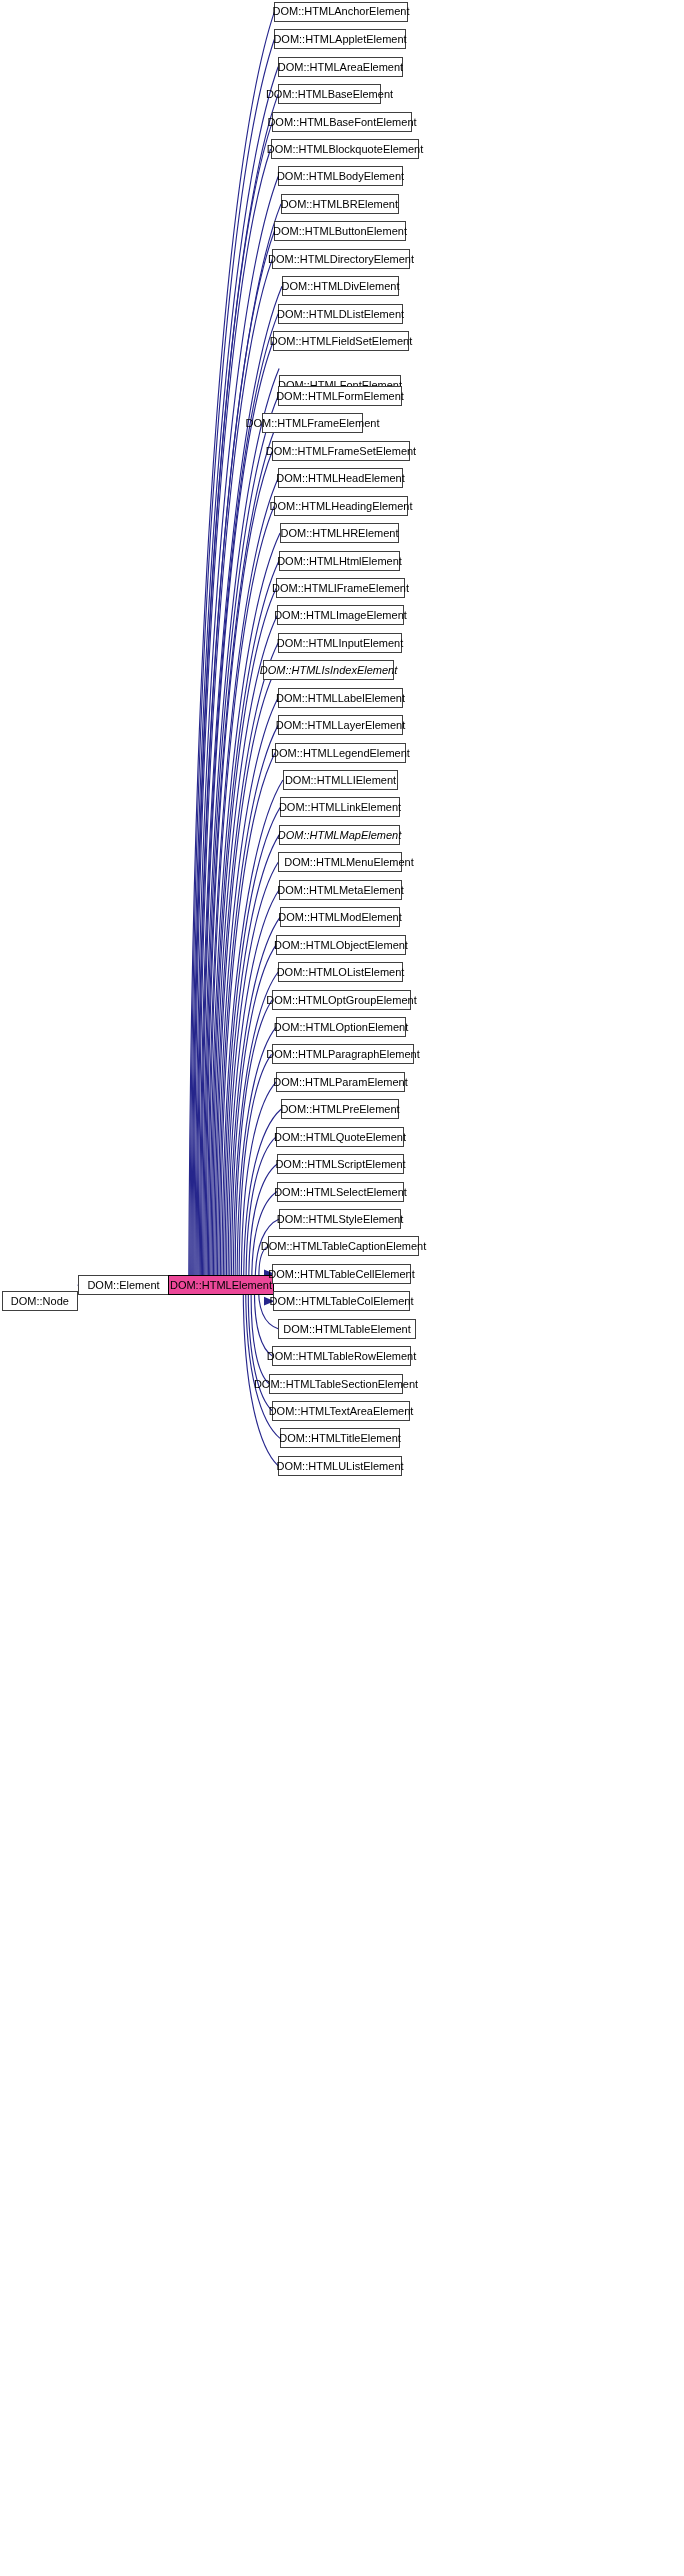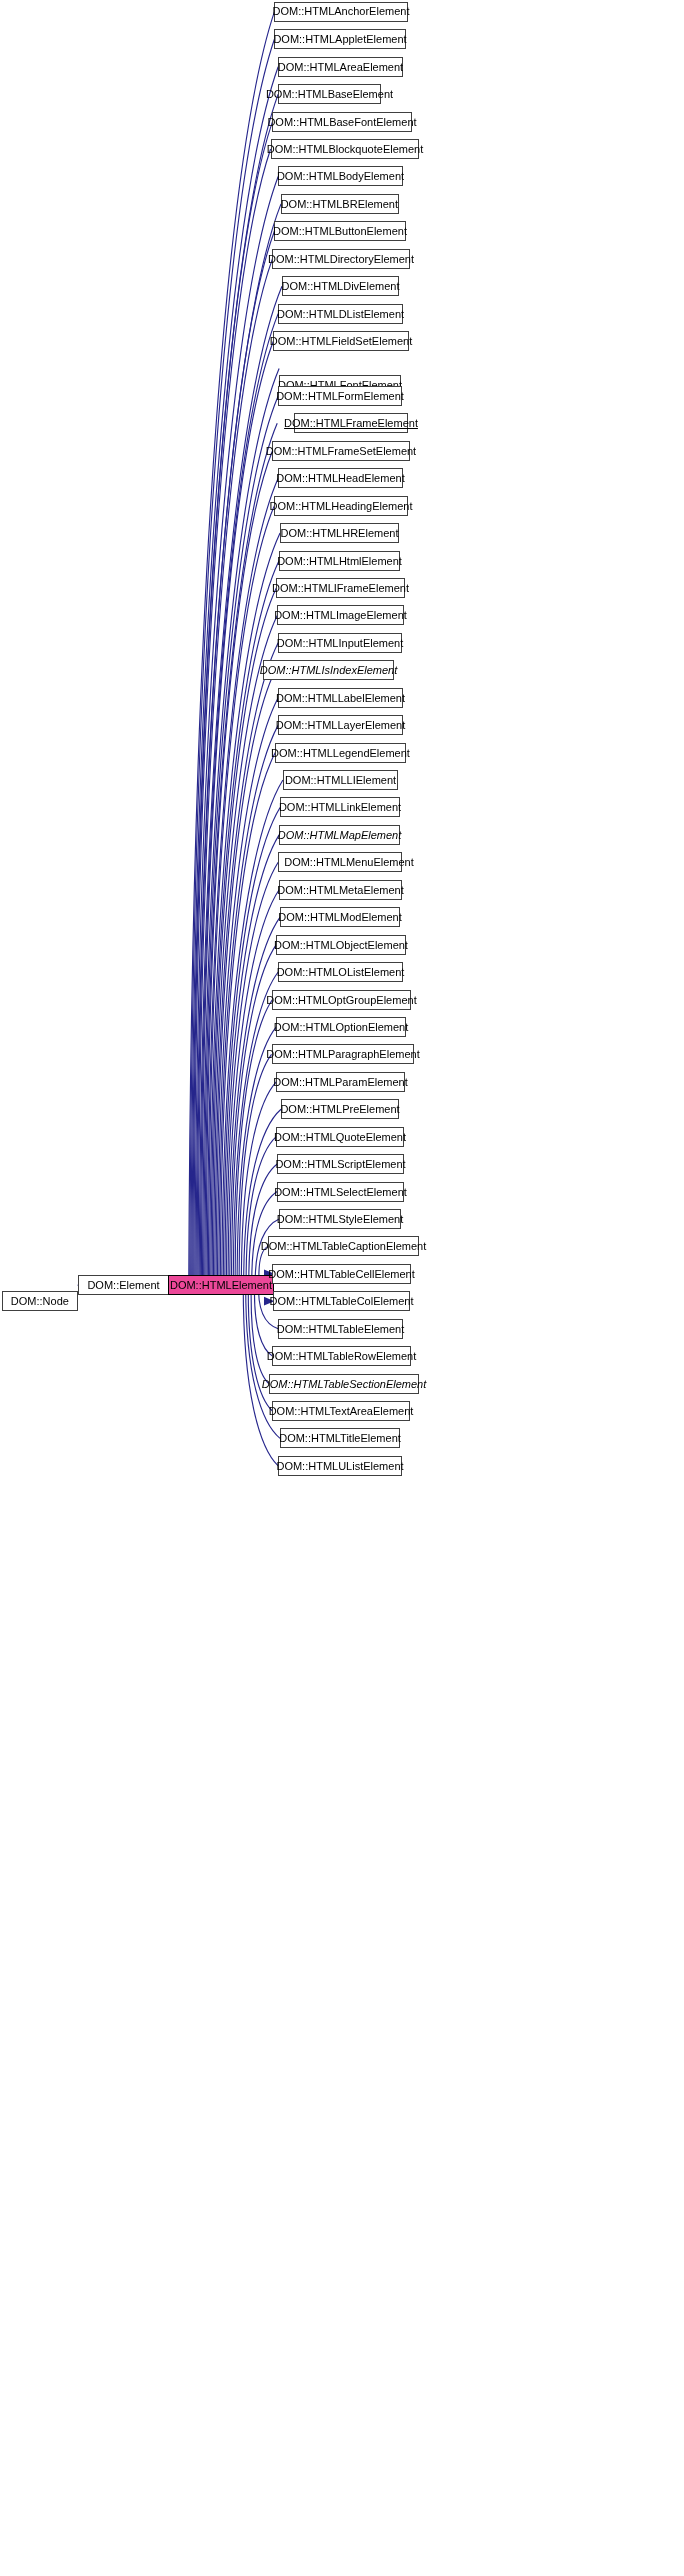--- a/index.html
+++ b/index.html
@@ -211,21 +211,21 @@
     </div>
     <div class="node" style="left: 273px; top: 331px; width: 136px;">
       <span>DOM::HTMLFieldSetElement</span>
     </div>
     <div class="node" style="left: 279px; top: 359px; width: 122px; margin-top: 16px;">
       <span>DOM::HTMLFontElement</span>
     </div>
     <div class="node" style="left: 278px; top: 386px; width: 124px;">
       <span>DOM::HTMLFormElement</span>
     </div>
-    <div class="node" style="left: 294px; top: 413px; width: 114px; text-decoration: underline;">
+    <div class="node" style="left: 262px; top: 413px; width: 101px;">
       <span>DOM::HTMLFrameElement</span>
     </div>
     <div class="node" style="left: 272px; top: 441px; width: 138px;">
       <span>DOM::HTMLFrameSetElement</span>
     </div>
     <div class="node" style="left: 278px; top: 468px; width: 125px;">
       <span>DOM::HTMLHeadElement</span>
     </div>
     <div class="node" style="left: 274px; top: 496px; width: 134px;">
       <span>DOM::HTMLHeadingElement</span>
@@ -310,27 +310,27 @@
     </div>
     <div class="node" style="left: 268px; top: 1236px; width: 151px;">
       <span>DOM::HTMLTableCaptionElement</span>
     </div>
     <div class="node" style="left: 272px; top: 1264px; width: 139px;">
       <span>DOM::HTMLTableCellElement</span>
     </div>
     <div class="node" style="left: 273px; top: 1291px; width: 137px;">
       <span>DOM::HTMLTableColElement</span>
     </div>
-    <div class="node" style="left: 278px; top: 1319px; width: 125px;">
+    <div class="node" style="left: 278px; top: 1319px; width: 138px;">
       <span>DOM::HTMLTableElement</span>
     </div>
     <div class="node" style="left: 272px; top: 1346px; width: 139px;">
       <span>DOM::HTMLTableRowElement</span>
     </div>
-    <div class="node" style="left: 269px; top: 1374px; width: 150px; font-style: italic;">
+    <div class="node" style="left: 269px; top: 1374px; width: 134px;">
       <span>DOM::HTMLTableSectionElement</span>
     </div>
     <div class="node" style="left: 272px; top: 1401px; width: 138px;">
       <span>DOM::HTMLTextAreaElement</span>
     </div>
     <div class="node" style="left: 280px; top: 1428px; width: 120px;">
       <span>DOM::HTMLTitleElement</span>
     </div>
     <div class="node" style="left: 278px; top: 1456px; width: 124px;">
       <span>DOM::HTMLUListElement</span>

